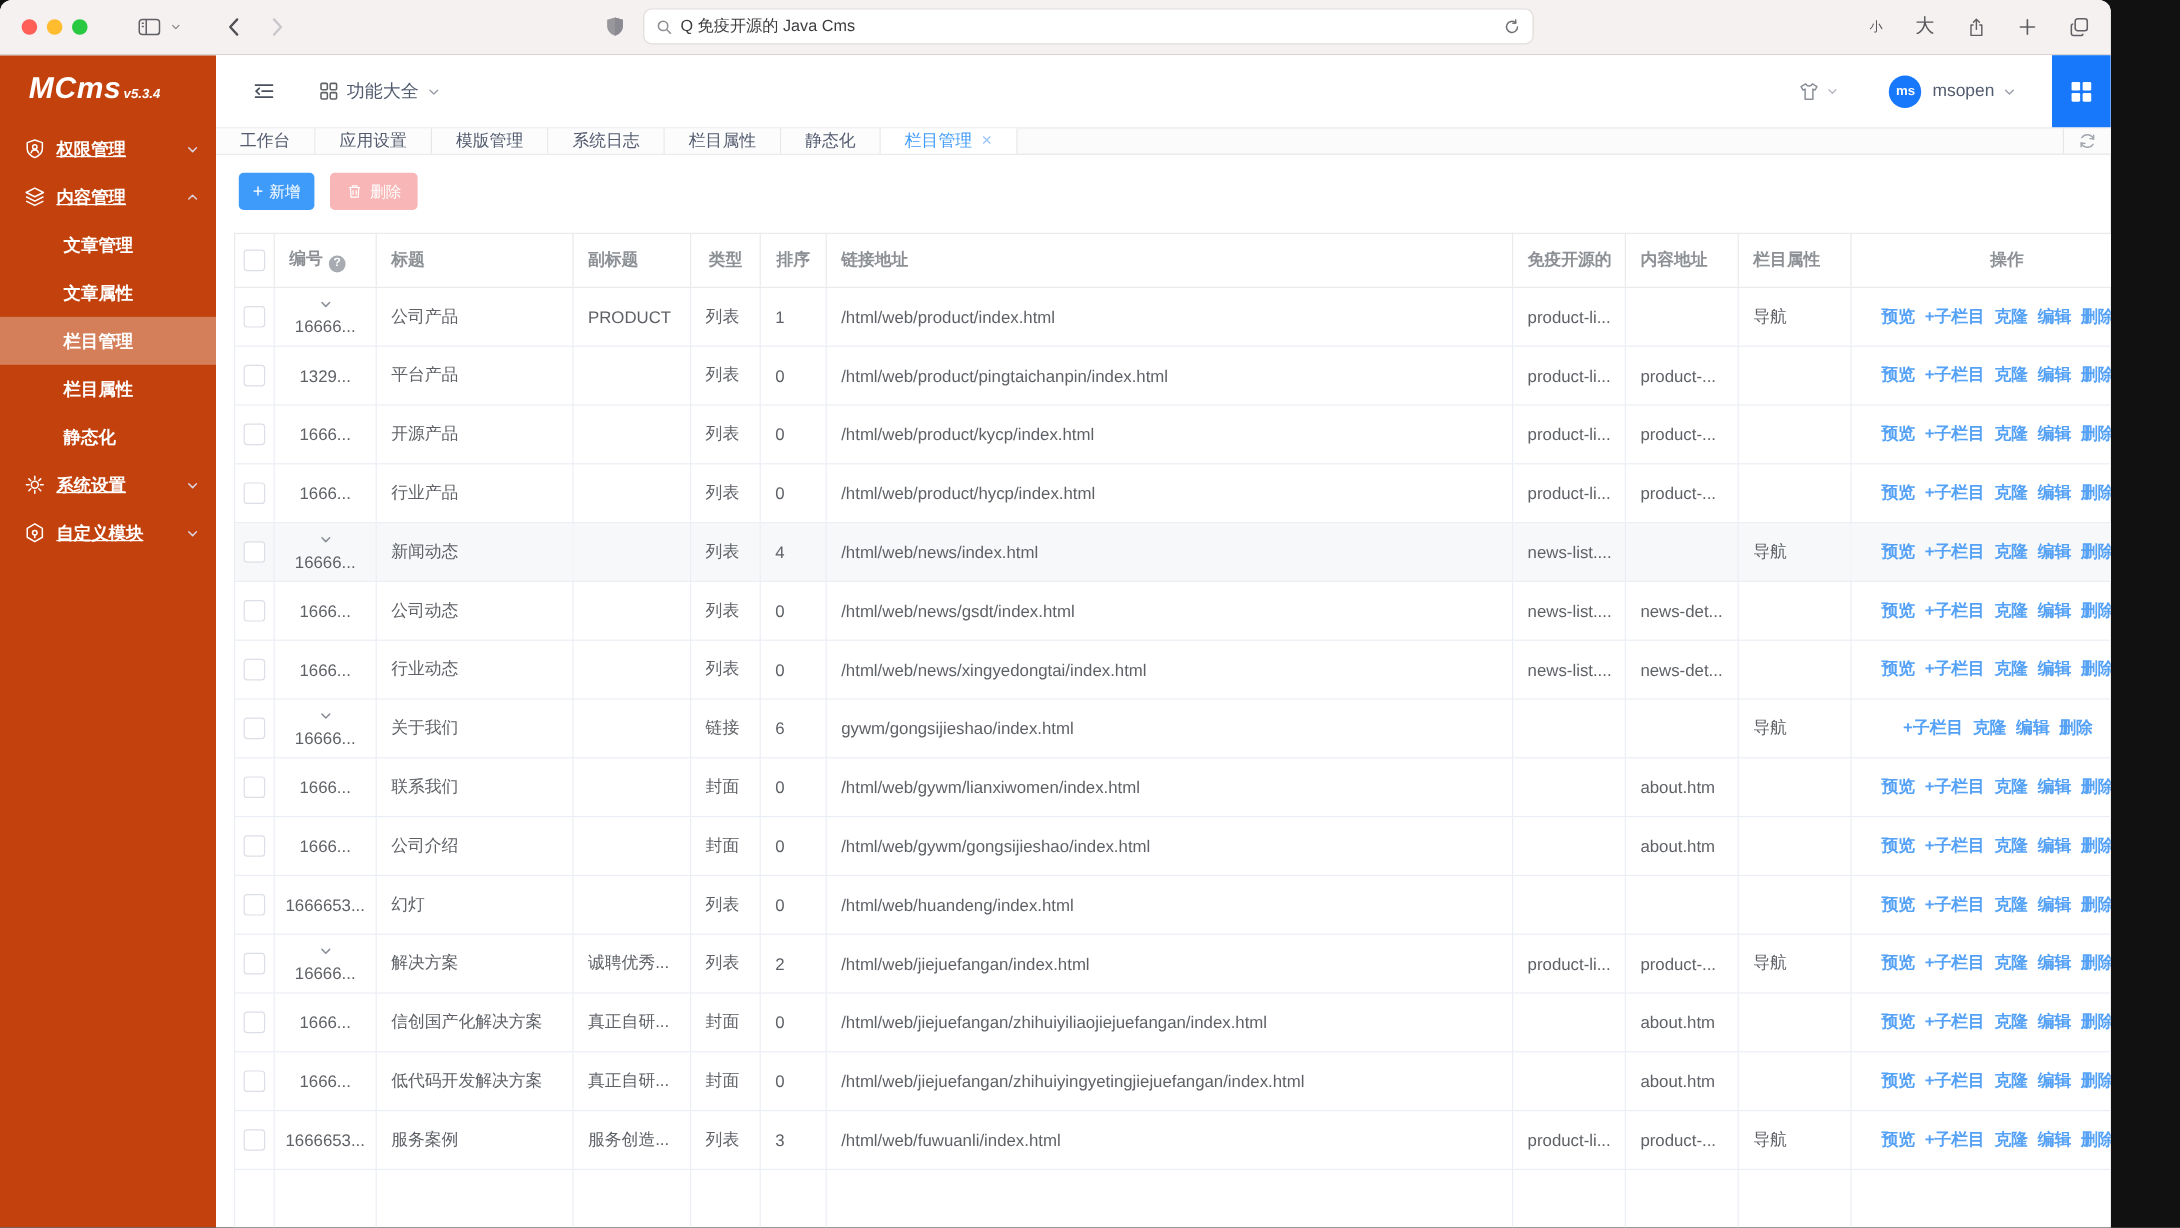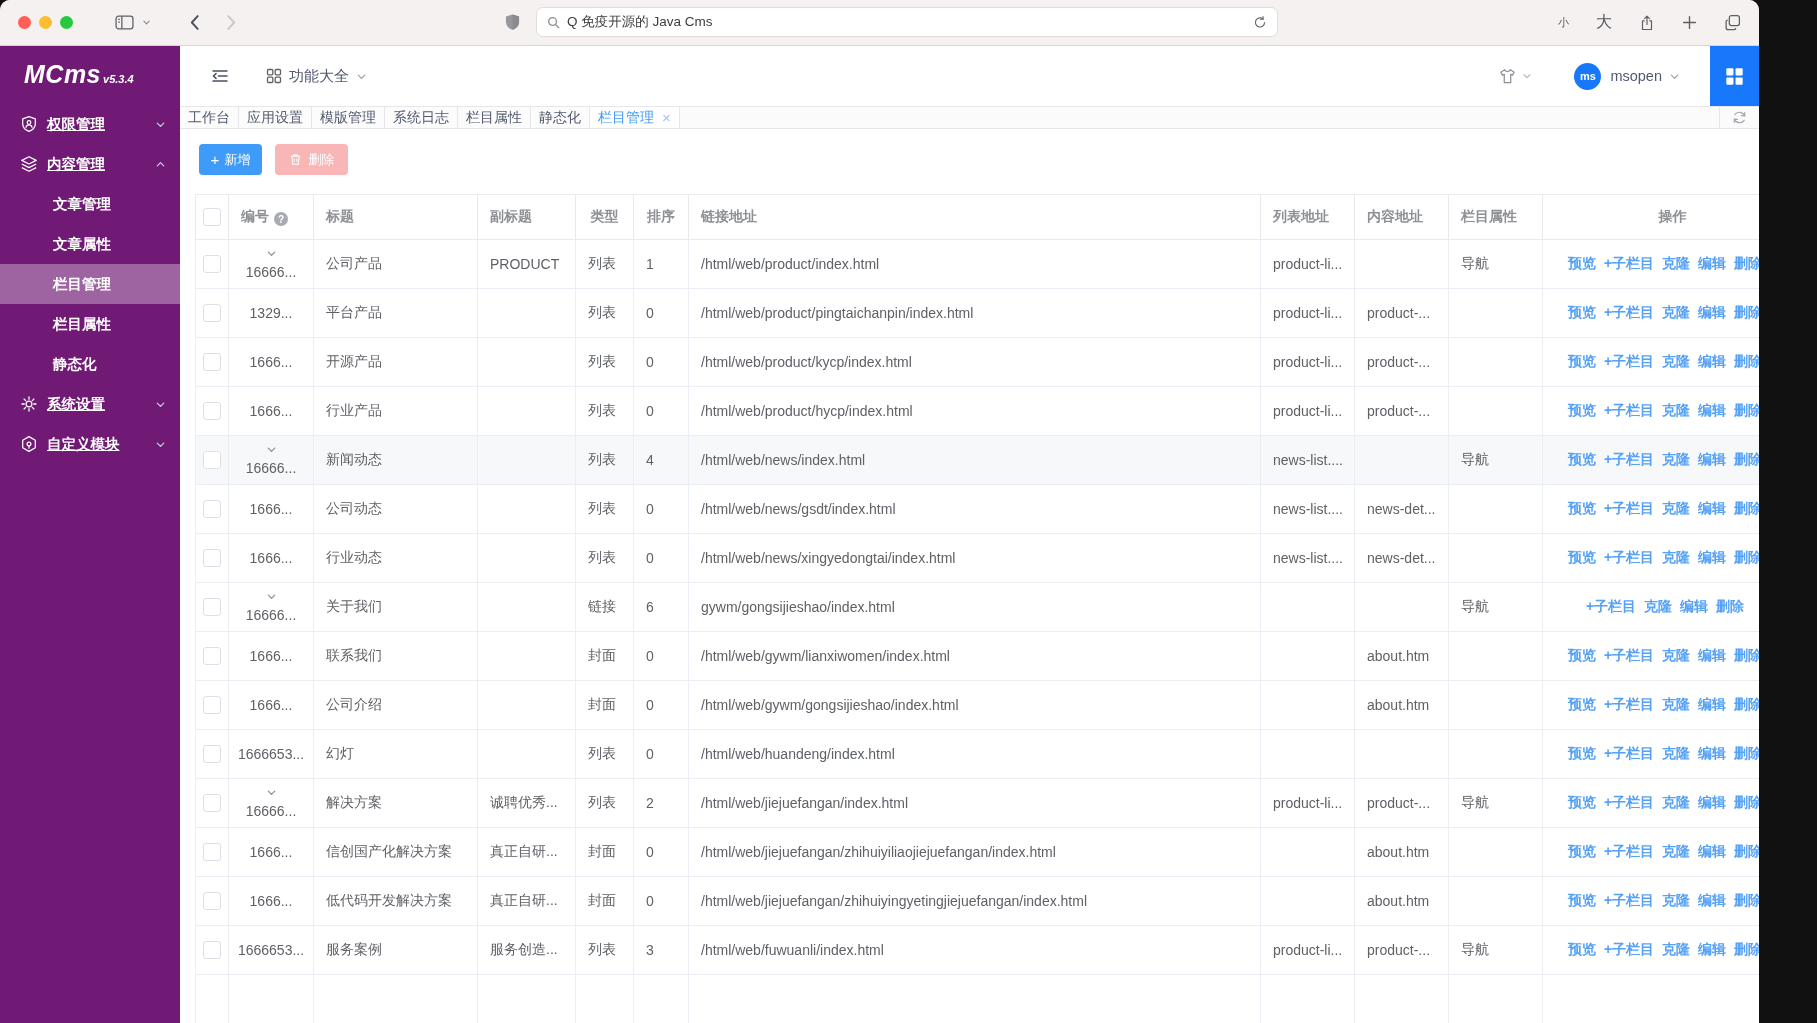--- a/index.html
+++ b/index.html
@@ -19,21 +19,21 @@
   .shield{position:absolute;left:505px;top:13px;}
   .addr{position:absolute;left:536px;top:7px;width:742px;height:30px;background:#fff;border:1px solid #e2dddc;border-radius:7px;display:flex;align-items:center;padding:0 10px;box-sizing:border-box;}
   .addr .q{font-size:13.5px;color:#3d3d40;margin-left:7px;white-space:nowrap;}
   .addr .reload{margin-left:auto;}
   .chrome-right{position:absolute;right:18px;top:0;height:45px;display:flex;align-items:center;gap:27px;}
   .txt-sm{font-size:11px;color:#57575c;}
   .txt-lg{font-size:16px;color:#57575c;}
 
   
   .app{display:flex;height:978px;}
-  .sidebar{width:180px;background:#701a75;flex:none;color:#fff;}
+  .sidebar{width:180px;background:#c2410c;flex:none;color:#fff;}
   .side-logo{height:58px;display:flex;align-items:baseline;padding:14px 0 0 24px;box-sizing:border-box;}
   .side-logo .brand{font-size:25px;font-weight:900;font-style:italic;letter-spacing:.5px;}
   .side-logo .ver{font-size:11px;font-style:italic;font-weight:700;margin-left:2px;}
   .side-item{height:40px;display:flex;align-items:center;padding:0 14px 0 20px;cursor:pointer;}
   .side-item .s-icon{width:18px;height:18px;display:inline-flex;}
   .side-item .s-label{font-size:14.5px;font-weight:700;margin-left:9px;text-decoration:underline;}
   .side-item .s-chev{margin-left:auto;opacity:.85;display:inline-flex;}
   .side-sub{height:40px;display:flex;align-items:center;padding-left:53px;font-size:14.5px;font-weight:700;cursor:pointer;}
   .side-sub.active{background:rgba(255,255,255,.32);}
 
@@ -46,21 +46,21 @@
   .appmenu .label{font-size:15px;color:#515a6e;}
   .hdr-right{margin-left:auto;display:flex;align-items:center;height:100%;}
   .skin{display:flex;align-items:center;gap:5px;margin-right:42px;}
   .avatar{width:27px;height:27px;border-radius:50%;background:#1778fb;color:#fff;font-size:11px;font-weight:700;display:flex;align-items:center;justify-content:center;}
   .uname{font-size:14.5px;color:#515a6e;margin:0 7px 0 9px;}
   .user-chev{margin-right:30px;display:inline-flex;}
   .apps-btn{width:49px;height:60px;background:#1778fb;display:flex;align-items:center;justify-content:center;border:none;}
 
   
   .tab-bar{height:40px;display:flex;border-top:1px solid #e7e7e9;border-bottom:1px solid #e7e7e9;background:#fbfbfc;box-sizing:border-box;}
-  .tab{display:flex;align-items:center;padding:0 8px;border-right:1px solid #e7e7e9;font-size:14px;color:#515a6e;background:#fcfcfd;cursor:pointer;white-space:nowrap;}
+  .tab{display:flex;align-items:center;padding:0 20px;border-right:1px solid #e7e7e9;font-size:14px;color:#515a6e;background:#fcfcfd;cursor:pointer;white-space:nowrap;}
   .tab.active{color:#3f9bfa;background:#fff;}
   .tab .tab-x{margin-left:8px;color:#9cc6f8;font-size:15px;line-height:1;}
   .tab-bar .tb-space{flex:1;}
   .tab-refresh{width:39px;border-left:1px solid #e7e7e9;display:flex;align-items:center;justify-content:center;cursor:pointer;}
 
   
   .toolbar{padding:15px 0 0 19px;height:50px;box-sizing:content-box;}
   .btn{display:inline-flex;align-items:center;justify-content:center;height:31px;border-radius:4px;border:none;font-size:13px;cursor:pointer;vertical-align:top;}
   .btn-add{background:#3e9bfa;color:#fff;width:63px;gap:5px;}
   .btn-add .plus{font-size:15px;font-weight:400;line-height:1;}
@@ -360,21 +360,21 @@
             </colgroup>
             <thead>
                 <tr id="head-row">
                   <th style="text-align: center; padding: 0px;"><span class="cb"></span></th>
                   <th><span>编号</span><span class="help">?</span></th>
                   <th><span>标题</span></th>
                   <th><span>副标题</span></th>
                   <th class="col-head-center"><span>类型</span></th>
                   <th class="col-head-center"><span>排序</span></th>
                   <th><span>链接地址</span></th>
-                  <th><span>列表地址</span></th>
+                  <th><span>免疫开源的</span></th>
                   <th><span>内容地址</span></th>
                   <th><span>栏目属性</span></th>
                   <th class="col-head-op"><span>操作</span></th>
                 </tr>
               </thead>
             <tbody id="body-rows">
                 <tr class="row">
                   <td style="text-align: center; padding: 0px;"><span class="cb"></span></td>
                   <td>
                     <span class="id-cell">

